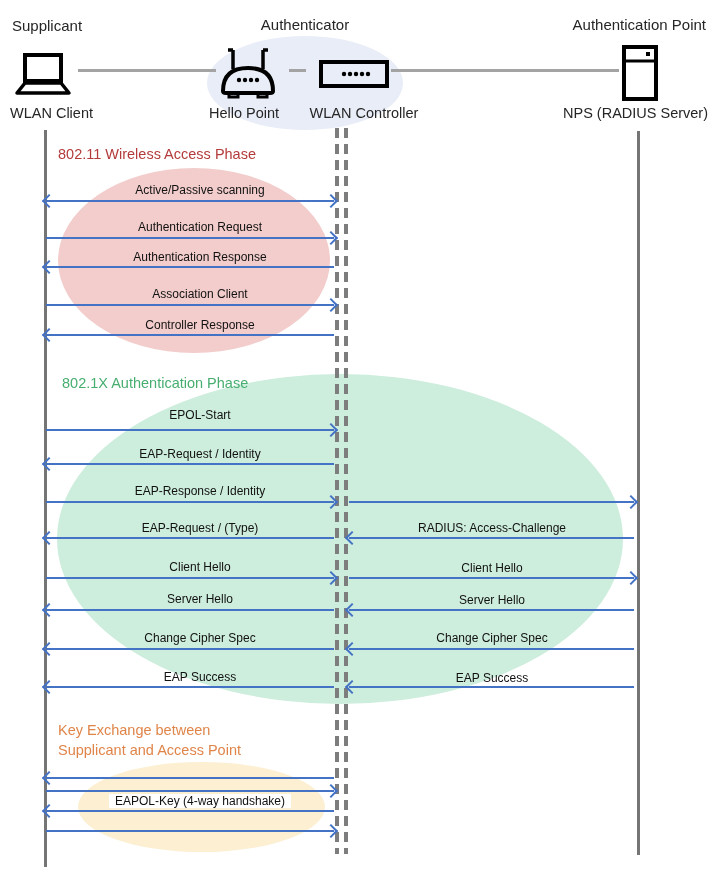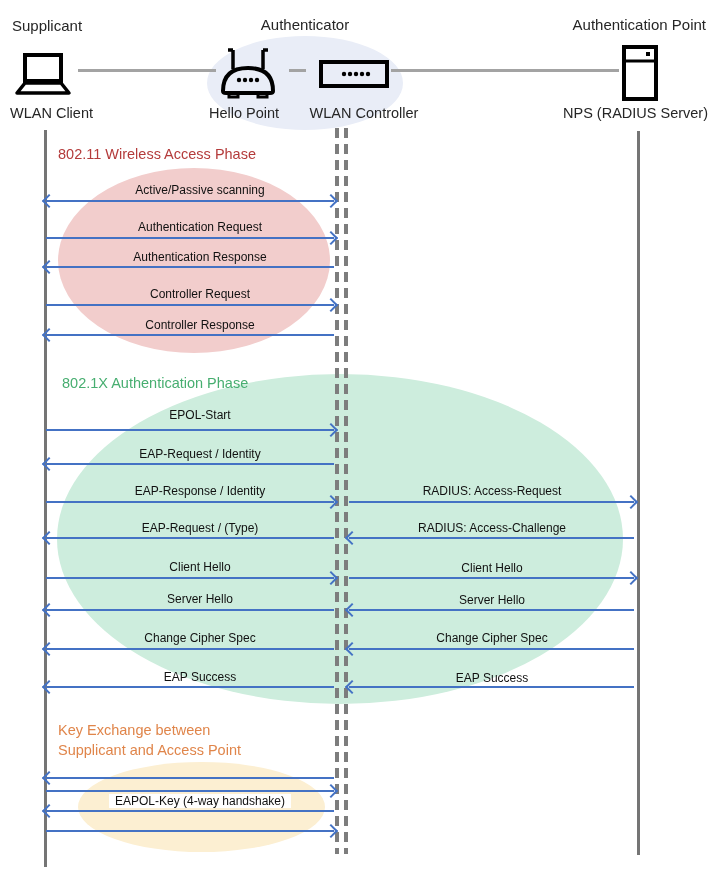--- a/index.html
+++ b/index.html
@@ -109,21 +109,21 @@
   <div class="msg" style="left:55px;top:219px;width:290px;">Authentication Request</div>
   <div class="arrow" style="left:46px;top:237px;width:288px;">
       <i class="ah r"></i>
     </div>
 
   <div class="msg" style="left:55px;top:249px;width:290px;">Authentication Response</div>
   <div class="arrow" style="left:46px;top:266px;width:288px;">
       <i class="ah l"></i>
     </div>
 
-  <div class="msg" style="left:55px;top:286px;width:290px;">Controller Request</div>
+  <div class="msg" style="left:55px;top:286px;width:290px;">Association Client</div>
   <div class="arrow" style="left:46px;top:304px;width:288px;">
       <i class="ah r"></i>
     </div>
 
   <div class="msg" style="left:55px;top:317px;width:290px;">Controller Response</div>
   <div class="arrow" style="left:46px;top:334px;width:288px;">
       <i class="ah l"></i>
     </div>
 
   <div class="msg" style="left:55px;top:407px;width:290px;">EPOL-Start</div>
@@ -175,21 +175,20 @@
 
   <div class="msg wbg" style="left:55px;top:793px;width:290px;"><span>EAPOL-Key (4-way handshake)</span></div>
   <div class="arrow" style="left:46px;top:810px;width:288px;">
       <i class="ah l"></i>
     </div>
 
   <div class="arrow" style="left:46px;top:830px;width:288px;">
       <i class="ah r"></i>
     </div>
 
-  <div class="msg" style="left:350px;top:483px;width:284px;">RADIUS: Access-Request</div>
   <div class="arrow" style="left:349px;top:501px;width:285px;">
       <i class="ah r"></i>
     </div>
 
   <div class="msg" style="left:350px;top:520px;width:284px;">RADIUS: Access-Challenge</div>
   <div class="arrow" style="left:349px;top:537px;width:285px;">
       <i class="ah l"></i>
     </div>
 
   <div class="msg" style="left:350px;top:560px;width:284px;">Client Hello</div>

